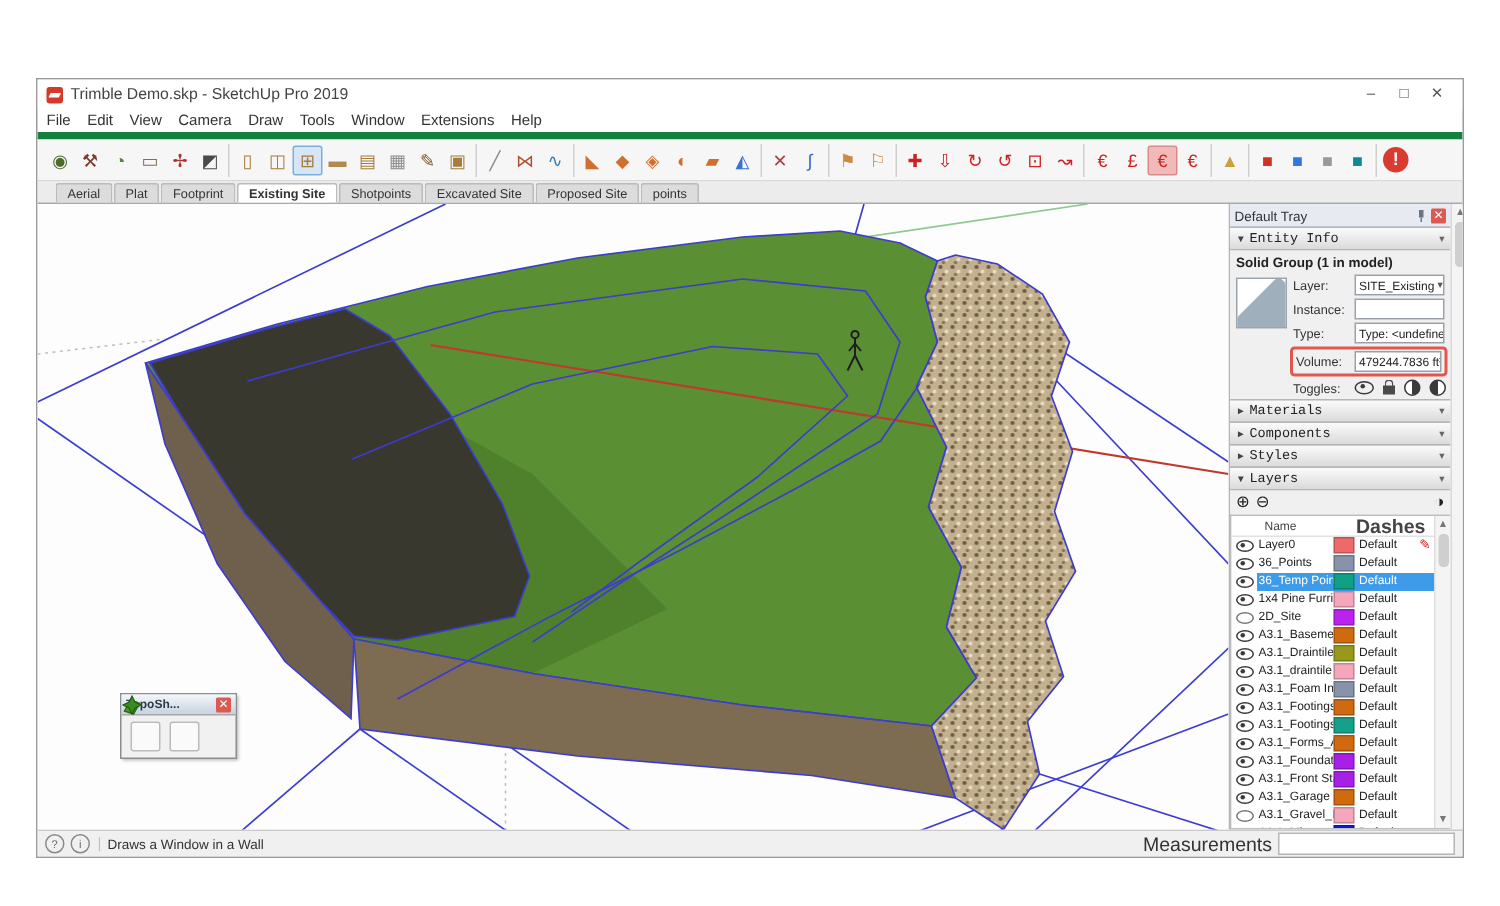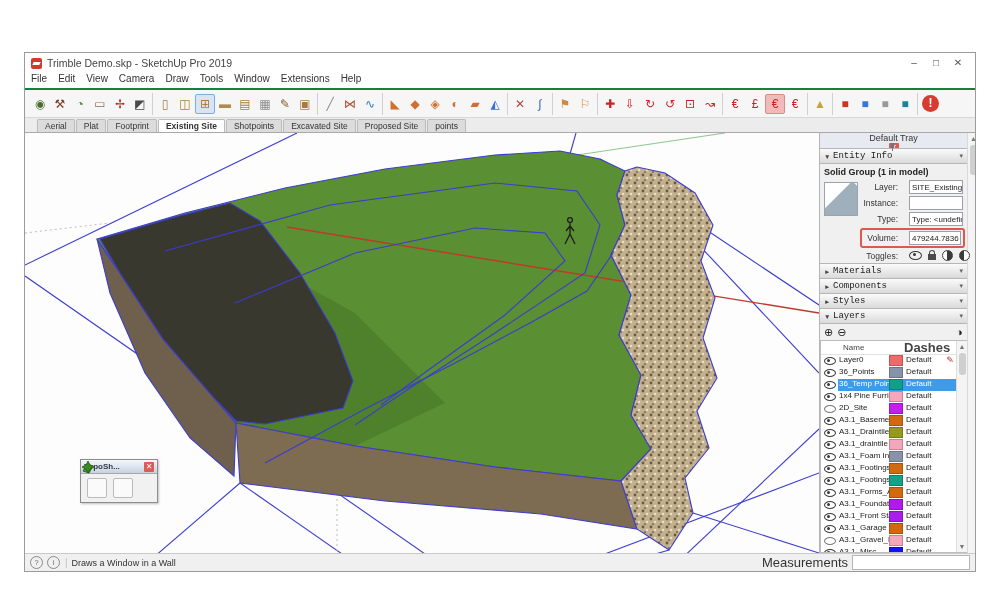--- a/index.html
+++ b/index.html
@@ -6,21 +6,21 @@
     font-family:"Liberation Sans","DejaVu Sans",sans-serif;-webkit-font-smoothing:antialiased;}
   #app{position:absolute;left:24px;top:52px;width:952px;height:520px;background:#fff;
     border:1px solid #9b9b9b;box-sizing:border-box;display:flex;flex-direction:column;overflow:hidden;}
   
   #titlebar{height:20px;display:flex;align-items:center;padding:0 6px;background:#fff;flex:0 0 auto;}
   .app-logo{width:11px;height:11px;background:#d6382c;border-radius:2px;margin-right:5px;position:relative;}
   .app-logo::after{content:"";position:absolute;left:2px;top:4px;width:7px;height:3px;background:#fff;transform:skewX(-25deg);}
   #title-text{font-size:10.5px;color:#444;flex:1;}
   .winbtn{width:22px;height:16px;text-align:center;font-size:10px;color:#555;line-height:16px;}
   
-  #menubar{height:15px;display:flex;align-items:flex-start;padding:0 6px;gap:11px;border-bottom:2px solid #15803d;flex:0 0 auto;}
+  #menubar{height:15px;display:flex;align-items:center;padding:0 6px;gap:11px;border-bottom:5px solid #15803d;flex:0 0 auto;}
   .menu-item{font-size:10px;color:#333;}
   
   #toolbar{height:27px;display:flex;align-items:center;padding:0 3px;background:#f6f6f6;
     border-bottom:1px solid #d8d8d8;flex:0 0 auto;overflow:hidden;}
   .tgroup{display:flex;align-items:center;padding:0 2px;border-right:1px solid #d0d0d0;height:22px;}
   .tgroup:last-child{border-right:none;}
   .ticon{width:20px;height:20px;font-size:12px;line-height:20px;text-align:center;border-radius:2px;box-sizing:border-box;}
   .ticon.active-blue{background:#d6e6f7;border:1px solid #7aaede;line-height:18px;}
   .ticon.active-pink{background:#f2b9b9;border:1px solid #d98a8a;line-height:18px;}
   .ticon.warn{background:#d83b2f;color:#fff !important;border-radius:50%;width:17px;height:17px;line-height:17px;font-weight:bold;margin:0 2px;}
@@ -49,39 +49,39 @@
   #topo-title .t{font-size:8px;font-weight:bold;color:#2f3a4a;flex:1;}
   .mini-close{width:10px;height:10px;background:#dd5a52;color:#fff;font-size:8px;line-height:10px;text-align:center;border-radius:1px;}
   #topo-body{display:flex;gap:6px;padding:4px 6px;}
   .topo-btn{width:18px;height:18px;background:#fafafa;border:1px solid #bbb;border-radius:2px;display:flex;align-items:center;justify-content:center;}
   
   #tray{width:158px;background:#f0f0f0;border-left:1px solid #b5b5b5;display:flex;flex:0 0 auto;min-height:0;}
   #tray-content{width:147px;display:flex;flex-direction:column;min-height:0;}
   #tray-scroll{width:11px;background:#f4f4f4;border-left:1px solid #d9d9d9;display:flex;flex-direction:column;align-items:center;}
   .scroll-arrow{width:11px;height:11px;font-size:7px;color:#777;text-align:center;line-height:11px;}
   .scroll-thumb{width:7px;height:30px;background:#cfcfcf;border-radius:3px;margin-top:1px;}
-  #tray-title{height:15px;display:flex;align-items:center;background:#e7ebf1;border-bottom:1px solid #c4c9d2;padding:0 3px;flex-direction:column;}
+  #tray-title{height:15px;display:flex;align-items:center;background:#e7ebf1;border-bottom:1px solid #c4c9d2;padding:0 3px;}
   #tray-title .t{font-size:9px;color:#333;flex:1;}
   .pin-icon{width:8px;height:8px;position:relative;margin-right:3px;}
   .pin-icon::before{content:"";position:absolute;left:3px;top:0;width:3px;height:5px;background:#6b7684;}
   .pin-icon::after{content:"";position:absolute;left:4px;top:5px;width:1px;height:3px;background:#6b7684;}
   .sec-header{height:14px;background:linear-gradient(#fbfbfb,#dadada);border:1px solid #b6b6b6;border-left:none;border-right:none;
     display:flex;align-items:center;padding:0 4px;flex:0 0 auto;margin-top:-1px;}
   .sec-header .arrow{font-size:6.5px;color:#444;width:9px;}
   .sec-header .lbl{font-size:9px;color:#222;flex:1;font-family:Liberation Mono, monospace;}
   .sec-header .menu-dot{font-size:7px;color:#666;}
   
   #ei-body{background:#f0f0f0;padding:2px 4px 3px;flex:0 0 auto;}
   #ei-heading{font-size:9px;font-weight:bold;color:#222;margin:1px 0 3px;}
   #ei-grid{display:flex;}
   #ei-thumb{width:32px;height:32px;background:#fff;border:1px solid #9aa4ad;position:relative;margin:2px 4px 0 0;flex:0 0 auto;overflow:hidden;}
   #ei-thumb::after{content:"";position:absolute;left:-16px;top:16px;width:64px;height:32px;background:#9fb0bc;transform:rotate(-45deg);}
   #ei-fields{flex:1;min-width:0;}
   .ei-row{display:flex;align-items:center;margin-bottom:2px;}
-  .ei-label{width:36px;text-align:right;font-size:8.5px;color:#333;margin-right:11px;flex:0 0 auto;}
+  .ei-label{width:36px;font-size:8.5px;color:#333;margin-right:5px;flex:0 0 auto;}
   .combo,.ei-input{flex:1;height:12px;background:#fff;border:1px solid #9aa0a8;font-size:8px;color:#222;
     display:flex;align-items:center;padding:0 2px;min-width:0;white-space:nowrap;overflow:hidden;}
   .combo::after{content:"▾";margin-left:auto;font-size:7px;color:#555;padding-left:2px;}
   #volume-wrap{border:2px solid #e0574f;border-radius:3px;padding:1px 2px;margin:0 -2px 2px;display:flex;align-items:center;}
   #volume-wrap .ei-label{width:34px;}
   .toggles-row{display:flex;align-items:center;margin-top:1px;}
   .tg{margin-right:6px;position:relative;}
   .tg-eye{width:11px;height:7px;border:1px solid #3a3a3a;border-radius:50%;}
   .tg-eye::after{content:"";position:absolute;left:3px;top:1px;width:3px;height:3px;background:#3a3a3a;border-radius:50%;}
   .tg-lock{width:8px;height:6px;background:#4a4a4a;margin-top:3px;}

